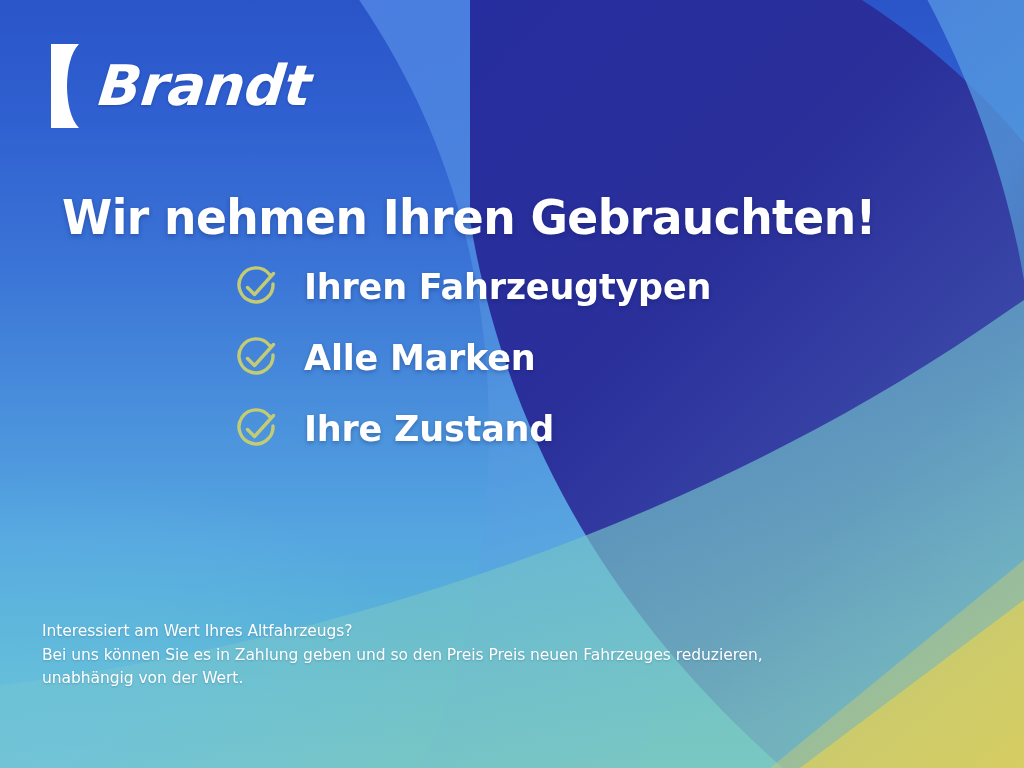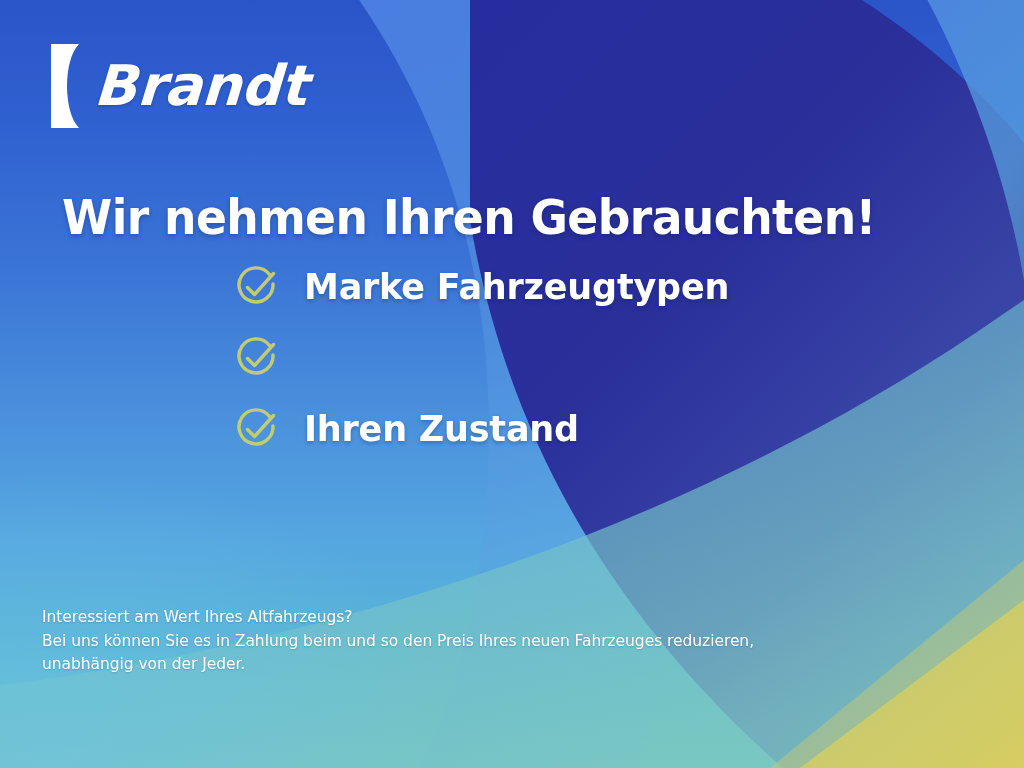--- a/index.html
+++ b/index.html
@@ -80,21 +80,21 @@
     font-family:"DejaVu Sans","Liberation Sans",sans-serif;
     font-weight:700;
     font-size:35px;line-height:1;
     letter-spacing:-0.2px;
     white-space:nowrap;
     text-shadow:0 2px 4px rgba(8,25,85,.30);
   }
 
   
   .footer{
-    position:absolute;left:42px;top:606px;right:40px;
+    position:absolute;left:42px;top:620px;right:40px;
     z-index:5;
     color:#ffffff;
     font-family:"DejaVu Sans","Liberation Sans",sans-serif;
     font-weight:400;
     font-size:15.5px;line-height:23.5px;
     letter-spacing:-0.05px;
     text-shadow:0 1px 2px rgba(10,40,80,.22);
   }
   .footer p{margin:0;white-space:nowrap;}
 </style>
@@ -172,44 +172,45 @@
 
   <ul class="features">
 
     <li class="feature">
       <span>
         <svg class="check-icon" viewBox="0 0 50 50" aria-hidden="true">
           <path d="M37.5 12.5 A17 17 0 1 0 41 22" fill="none" stroke="#c3cc72" stroke-width="3.4" stroke-linecap="round"></path>
           <path d="M15.5 25.5 L22.5 32.5 L41.5 11.5" fill="none" stroke="#c3cc72" stroke-width="3.4" stroke-linecap="round" stroke-linejoin="round"></path>
         </svg>
       </span>
-      <span class="feature-label">Marke Fahrzeugtypen</span>
+      <span class="feature-label">Ihren Fahrzeugtypen</span>
     </li>
 
     <li class="feature">
       <span>
         <svg class="check-icon" viewBox="0 0 50 50" aria-hidden="true">
           <path d="M37.5 12.5 A17 17 0 1 0 41 22" fill="none" stroke="#c3cc72" stroke-width="3.4" stroke-linecap="round"></path>
           <path d="M15.5 25.5 L22.5 32.5 L41.5 11.5" fill="none" stroke="#c3cc72" stroke-width="3.4" stroke-linecap="round" stroke-linejoin="round"></path>
         </svg>
       </span>
+      <span class="feature-label">Alle Marken</span>
     </li>
 
     <li class="feature">
       <span>
         <svg class="check-icon" viewBox="0 0 50 50" aria-hidden="true">
           <path d="M37.5 12.5 A17 17 0 1 0 41 22" fill="none" stroke="#c3cc72" stroke-width="3.4" stroke-linecap="round"></path>
           <path d="M15.5 25.5 L22.5 32.5 L41.5 11.5" fill="none" stroke="#c3cc72" stroke-width="3.4" stroke-linecap="round" stroke-linejoin="round"></path>
         </svg>
       </span>
-      <span class="feature-label">Ihren Zustand</span>
+      <span class="feature-label">Ihre Zustand</span>
     </li>
 
 
   </ul>
 
   <div class="footer">
     <p>Interessiert am Wert Ihres Altfahrzeugs?</p>
-    <p>Bei uns können Sie es in Zahlung beim und so den Preis Ihres neuen Fahrzeuges reduzieren,</p>
-    <p>unabhängig von der Jeder.</p>
+    <p>Bei uns können Sie es in Zahlung geben und so den Preis Preis neuen Fahrzeuges reduzieren,</p>
+    <p>unabhängig von der Wert.</p>
   </div>
 
 </div>
 
 </body></html>

